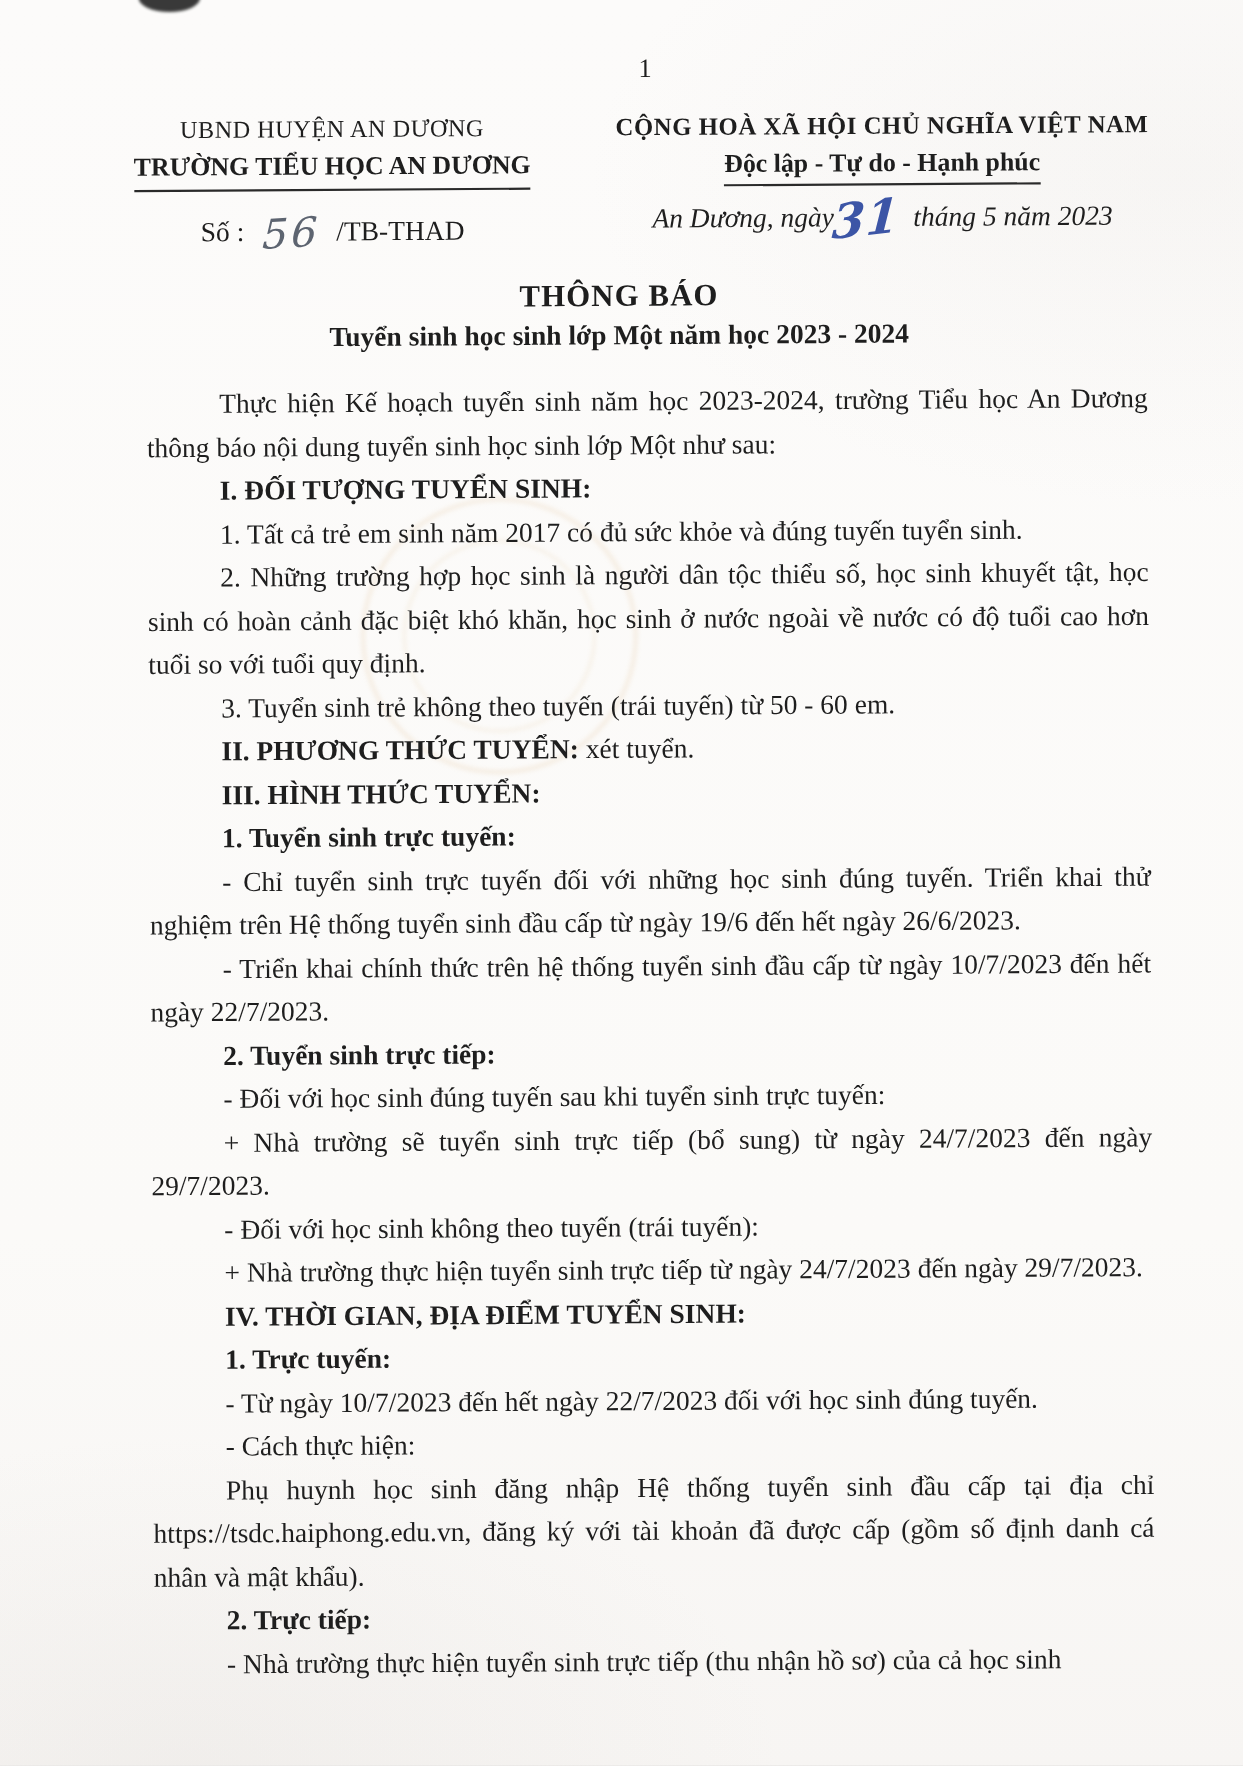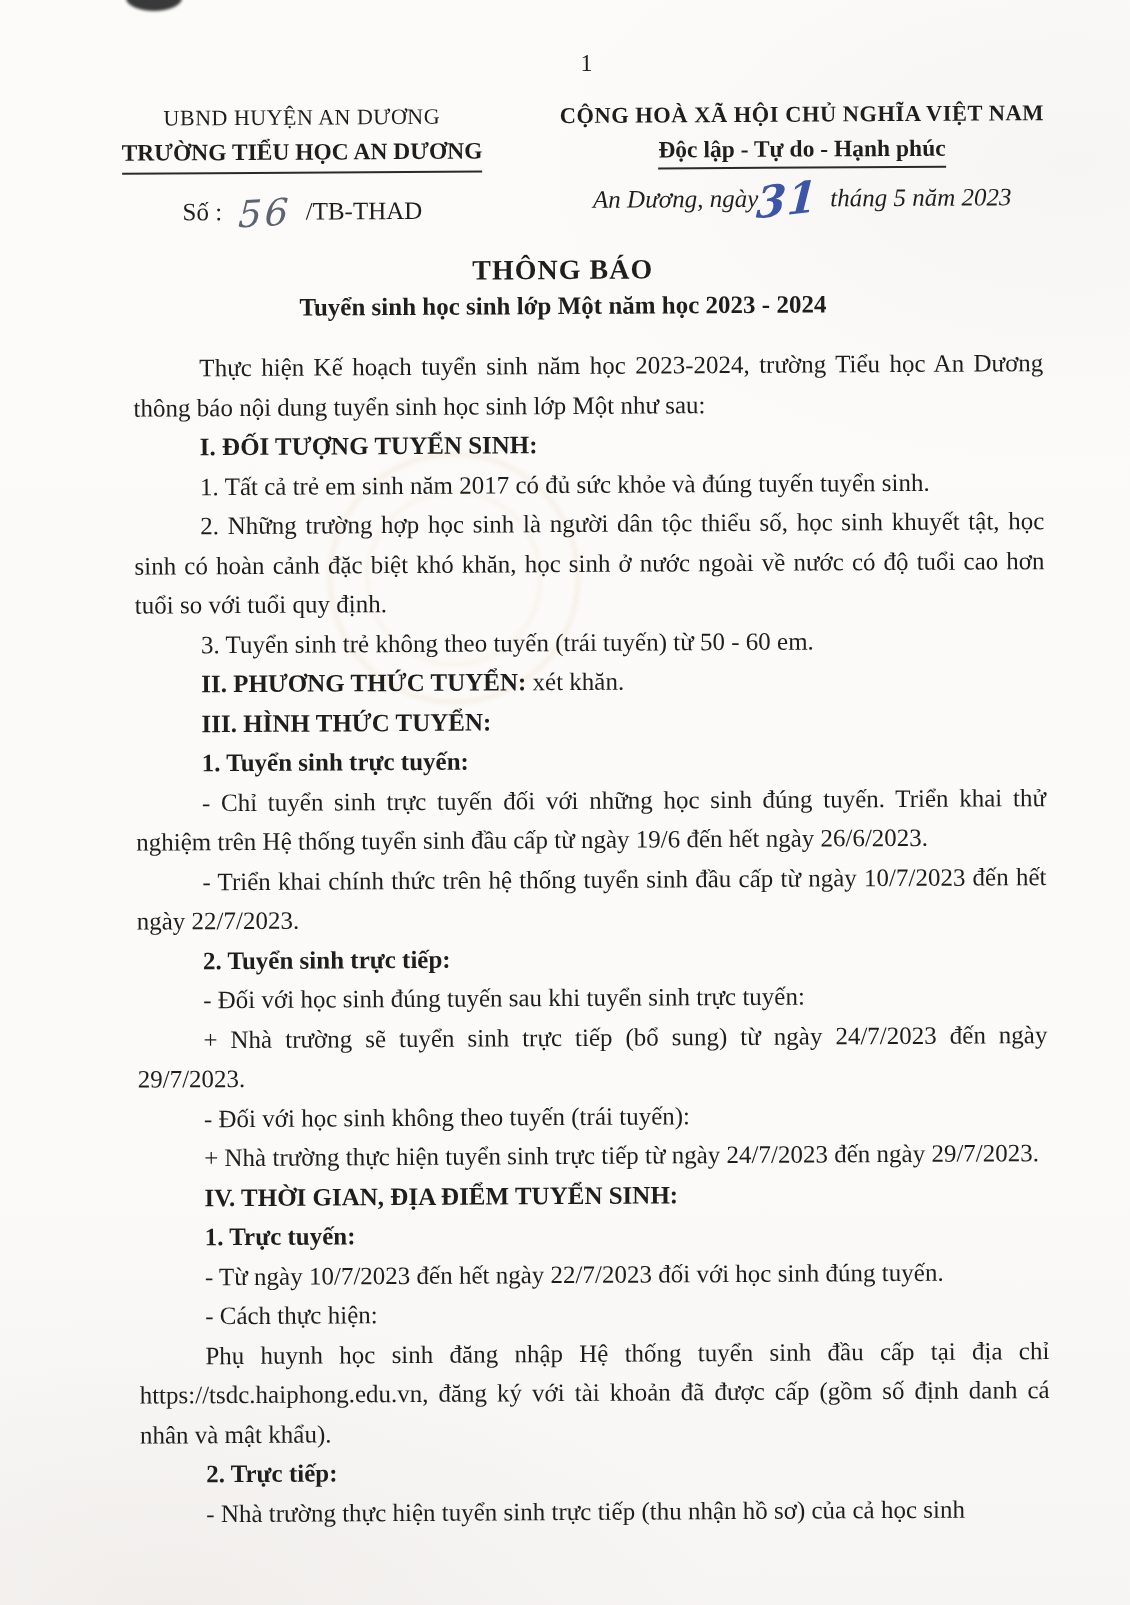--- a/index.html
+++ b/index.html
@@ -105,21 +105,21 @@
 
     <div class="title">THÔNG BÁO</div>
     <div class="subtitle">Tuyển sinh học sinh lớp Một năm học 2023 - 2024</div>
 
     <div class="docbody">
       <div class="para">Thực hiện Kế hoạch tuyển sinh năm học 2023-2024, trường Tiểu học An Dương thông báo nội dung tuyển sinh học sinh lớp Một như sau:</div>
       <div class="para bold">I. ĐỐI TƯỢNG TUYỂN SINH:</div>
       <div class="para">1. Tất cả trẻ em sinh năm 2017 có đủ sức khỏe và đúng tuyến tuyển sinh.</div>
       <div class="para">2. Những trường hợp học sinh là người dân tộc thiểu số, học sinh khuyết tật, học sinh có hoàn cảnh đặc biệt khó khăn, học sinh ở nước ngoài về nước có độ tuổi cao hơn tuổi so với tuổi quy định.</div>
       <div class="para">3. Tuyển sinh trẻ không theo tuyến (trái tuyến) từ 50 - 60 em.</div>
-      <div class="para"><span class="lead">II. PHƯƠNG THỨC TUYỂN:</span><span> xét khăn.</span></div>
+      <div class="para"><span class="lead">II. PHƯƠNG THỨC TUYỂN:</span><span> xét tuyển.</span></div>
       <div class="para bold">III. HÌNH THỨC TUYỂN:</div>
       <div class="para bold">1. Tuyển sinh trực tuyến:</div>
       <div class="para">- Chỉ tuyển sinh trực tuyến đối với những học sinh đúng tuyến. Triển khai thử nghiệm trên Hệ thống tuyển sinh đầu cấp từ ngày 19/6 đến hết ngày 26/6/2023.</div>
       <div class="para">- Triển khai chính thức trên hệ thống tuyển sinh đầu cấp từ ngày 10/7/2023 đến hết ngày 22/7/2023.</div>
       <div class="para bold">2. Tuyển sinh trực tiếp:</div>
       <div class="para">- Đối với học sinh đúng tuyến sau khi tuyển sinh trực tuyến:</div>
       <div class="para">+ Nhà trường sẽ tuyển sinh trực tiếp (bổ sung) từ ngày 24/7/2023 đến ngày 29/7/2023.</div>
       <div class="para">- Đối với học sinh không theo tuyến (trái tuyến):</div>
       <div class="para">+ Nhà trường thực hiện tuyển sinh trực tiếp từ ngày 24/7/2023 đến ngày 29/7/2023.</div>
       <div class="para bold">IV. THỜI GIAN, ĐỊA ĐIỂM TUYỂN SINH:</div>

